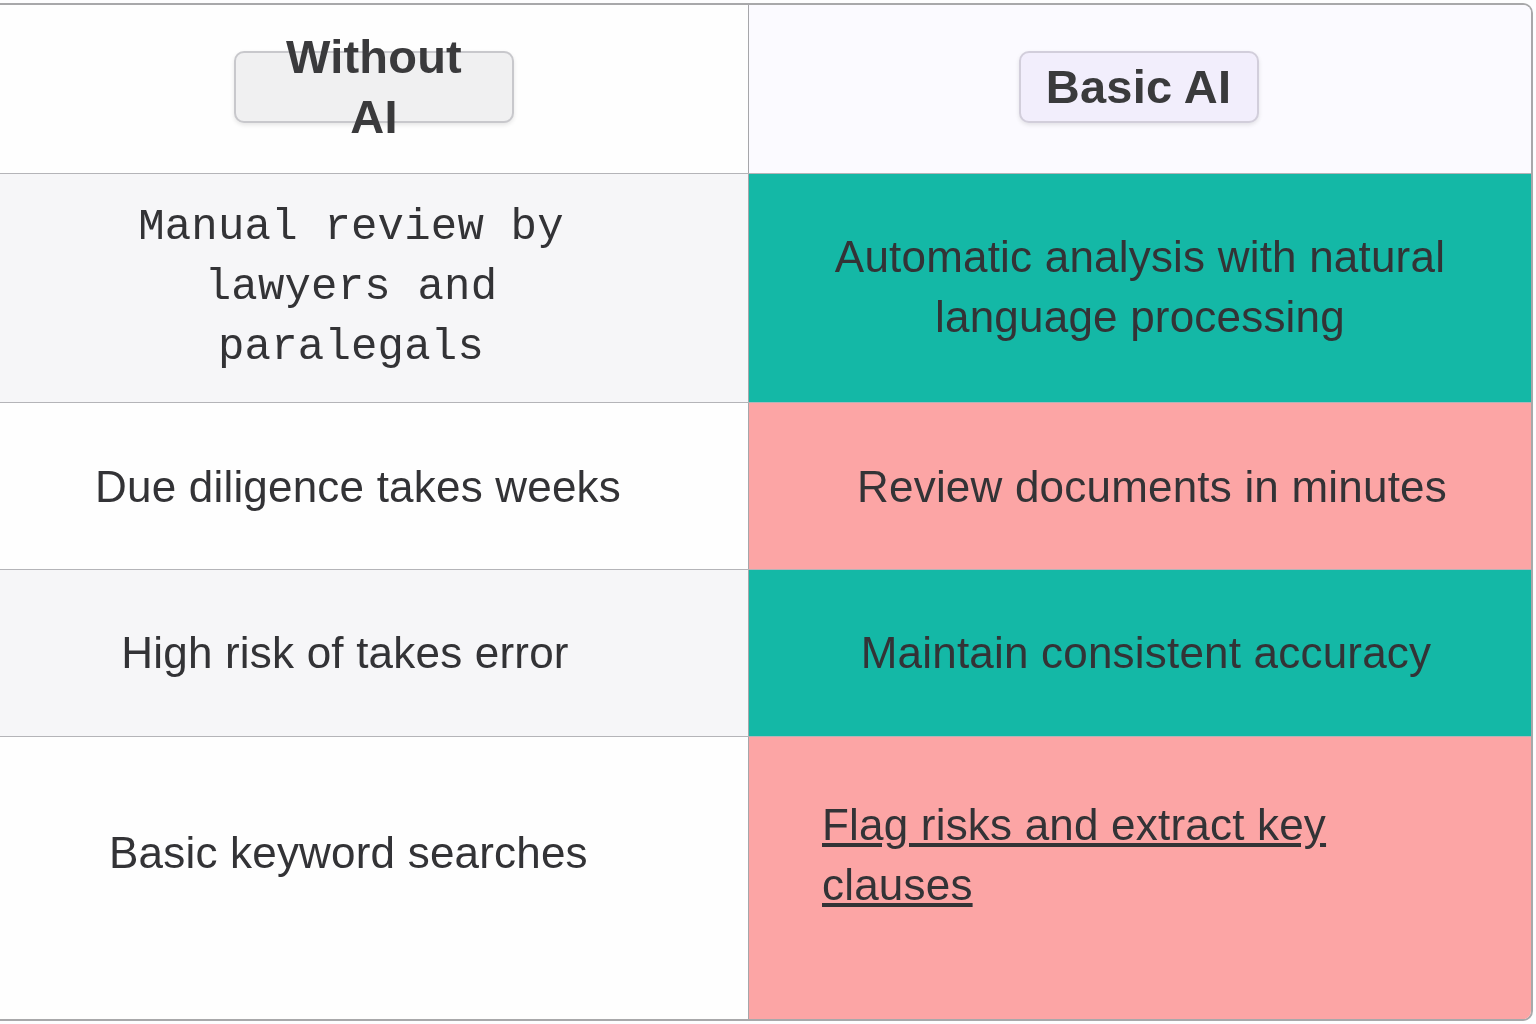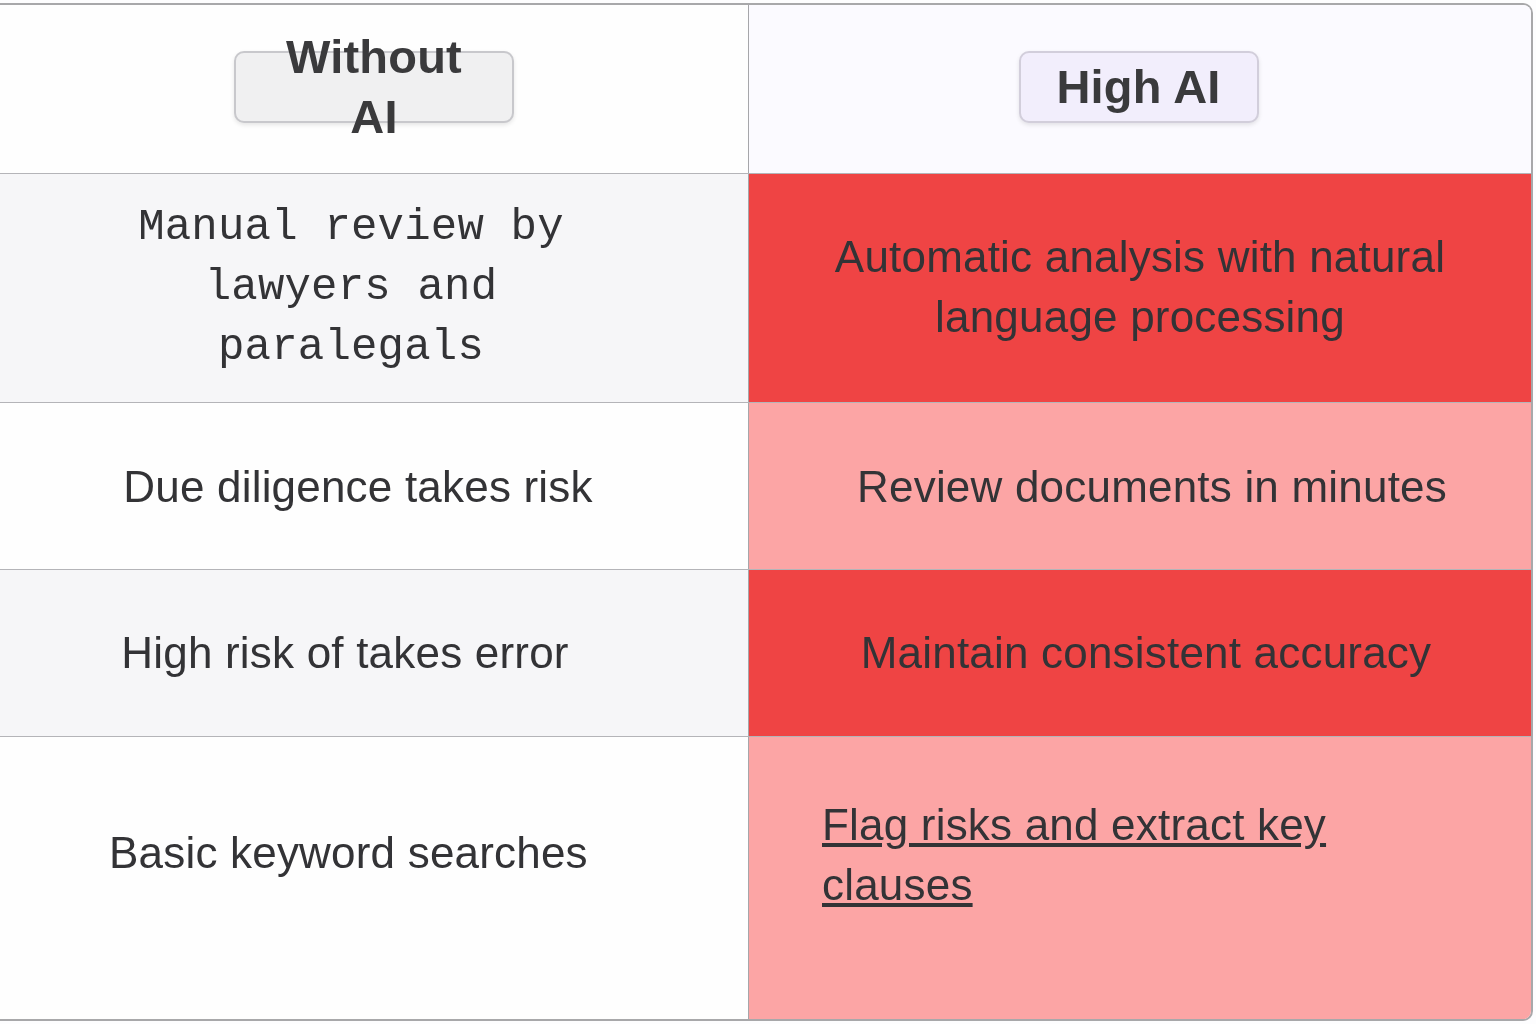--- a/index.html
+++ b/index.html
@@ -31,21 +31,21 @@
       display: flex; align-items: center; justify-content: center;
       text-align: center;
       font-size: 44px; line-height: 60px;
       letter-spacing: 0.2px;
     }
     .cell.left { width: 751px; border-right: 1.5px solid #a6a6aa; }
     .cell.right { flex: 1; }
     .row.header .cell.left { background: #fefefe; }
     .row.header .cell.right { background: #fbfaff; }
     .row.shade .cell.left { background: #f6f6f8; }
-    .row.shade .cell.right { background: #ef4444; }
+    .row.shade .cell.right { background: #14b8a6; }
     .row.plain .cell.left { background: #fefefe; }
     .row.plain .cell.right { background: #fca5a5; }
 
     .hdr-btn {
       display: inline-flex; align-items: center; justify-content: center;
       height: 72px; padding: 0 24px;
       border: 2px solid #c8c8cc; border-radius: 10px;
       font-weight: bold; font-size: 47px; color: #3a3a3c;
       box-shadow: 0 2px 4px rgba(0,0,0,0.10);
       cursor: pointer;
@@ -59,36 +59,36 @@
 </head>
 <body>
 
 <div class="table">
 
   <div class="row header" style="top:0; height:169px;">
     <div class="cell left">
       <span class="hdr-btn without" style="margin-top:-4px;">Without AI</span>
     </div>
     <div class="cell right">
-      <span class="hdr-btn with" style="margin-top:-4px; margin-left:-3px;">High AI</span>
+      <span class="hdr-btn with" style="margin-top:-4px; margin-left:-3px;">Basic AI</span>
     </div>
   </div>
 
   <div class="row shade" style="top:169px; height:229px;">
     <div class="cell left">
       <span class="txt" style="width:560px; margin-top:-2px; margin-left:-44px;font-family:Liberation Mono, monospace;">Manual review by lawyers and paralegals</span>
     </div>
     <div class="cell right">
       <span class="txt" style="width:680px; margin-top:-2px;">Automatic analysis with natural language processing</span>
     </div>
   </div>
 
   <div class="row plain" style="top:398px; height:167px;">
     <div class="cell left">
-      <span class="txt" style="margin-top:2px; margin-left:-30px;">Due diligence takes risk</span>
+      <span class="txt" style="margin-top:2px; margin-left:-30px;">Due diligence takes weeks</span>
     </div>
     <div class="cell right">
       <span class="txt" style="margin-top:2px; margin-left:24px;">Review documents in minutes</span>
     </div>
   </div>
 
   <div class="row shade" style="top:565px; height:167px;">
     <div class="cell left">
       <span class="txt" style="margin-top:0px; margin-left:-56px;">High risk of takes error</span>
     </div>

